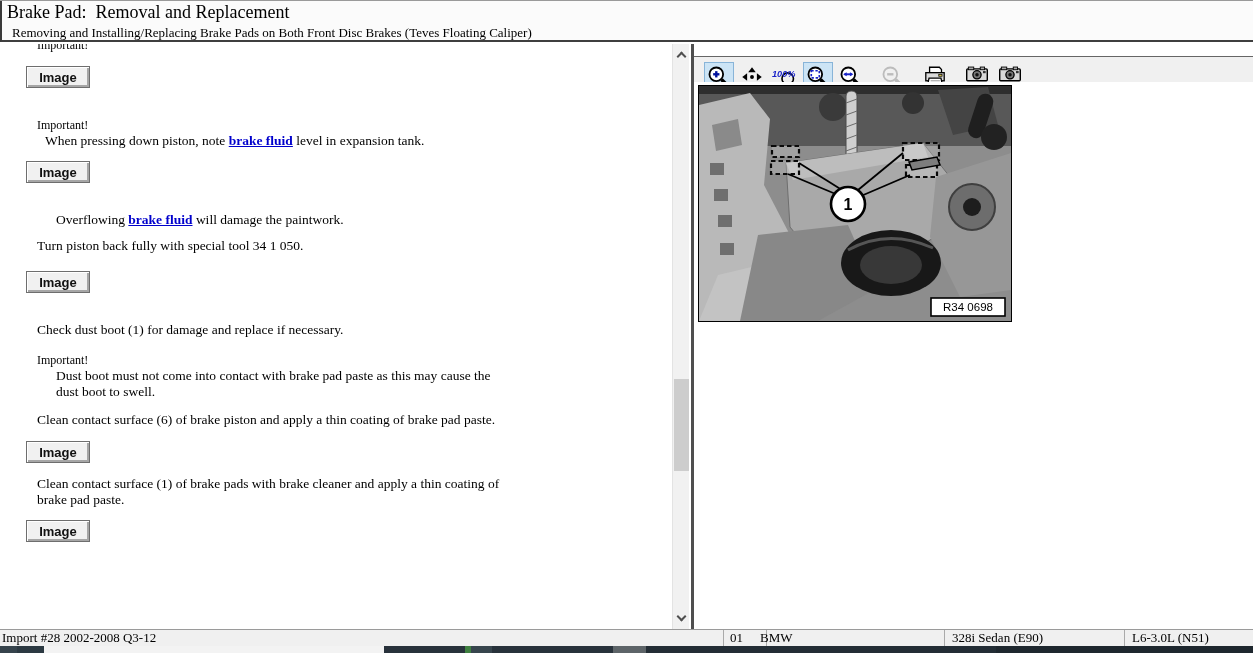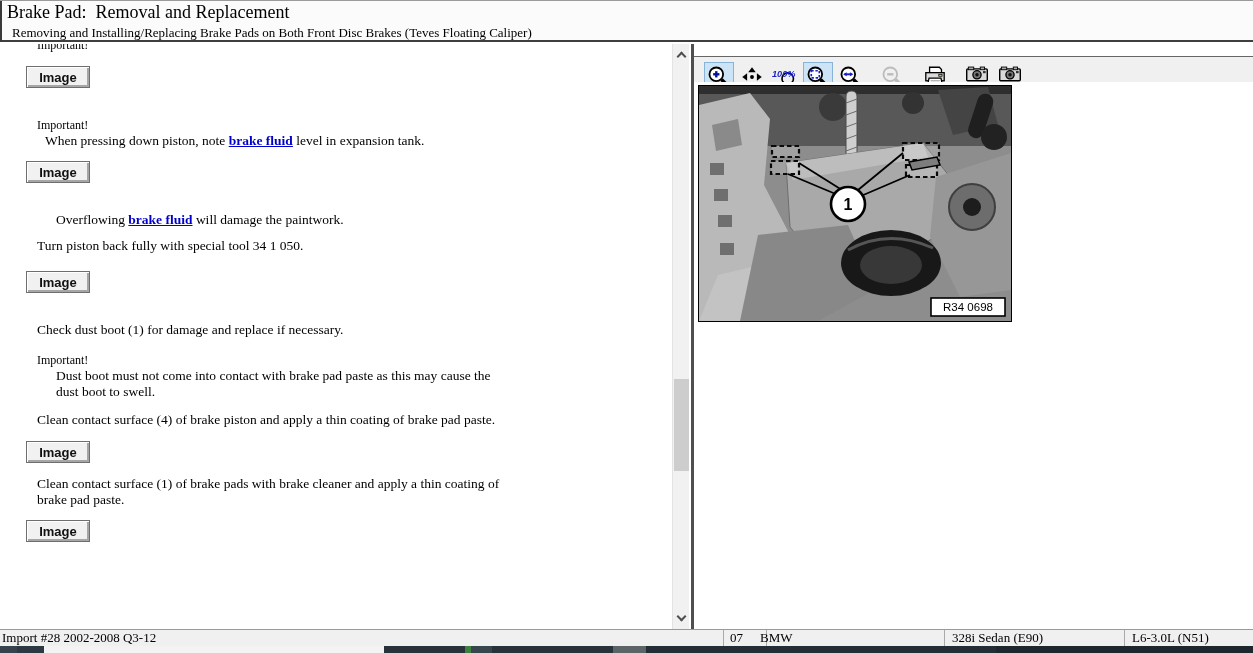--- a/index.html
+++ b/index.html
@@ -72,21 +72,21 @@
     <button class="image-button" style="margin-top: 13px;">Image</button>
     <div class="doc-heading" style="margin-top: 29px;">Important!</div>
     <div class="doc-para indent2" style="margin-top: 0px; margin-left: 45px;">When pressing down piston, note <a class="doc-link">brake fluid</a> level in expansion tank.</div>
     <button class="image-button" style="margin-top: 12px;">Image</button>
     <div class="doc-para indent2" style="margin-top: 29px;">Overflowing <a class="doc-link">brake fluid</a> will damage the paintwork.</div>
     <div class="doc-para indent1" style="margin-top: 10px; text-align: right;">Turn piston back fully with special tool 34 1 050.</div>
     <button class="image-button" style="margin-top: 17px;">Image</button>
     <div class="doc-para indent1" style="margin-top: 29px;">Check dust boot (1) for damage and replace if necessary.</div>
     <div class="doc-heading" style="margin-top: 14px;">Important!</div>
     <div class="doc-para indent2" style="margin-top: 0px;">Dust boot must not come into contact with brake pad paste as this may cause the<br>dust boot to swell.</div>
-    <div class="doc-para indent1" style="margin-top: 12px;">Clean contact surface (4) of brake piston and apply a thin coating of brake pad paste.</div>
+    <div class="doc-para indent1" style="margin-top: 12px;">Clean contact surface (6) of brake piston and apply a thin coating of brake pad paste.</div>
     <button class="image-button" style="margin-top: 13px;">Image</button>
     <div class="doc-para indent1" style="margin-top: 13px;">Clean contact surface (1) of brake pads with brake cleaner and apply a thin coating of<br>brake pad paste.</div>
     <button class="image-button" style="margin-top: 12px;">Image</button>
   </div>
 
 <div class="scrollbar">
   <div class="sb-btn sb-up">
       <div class="chev up"></div>
     </div>
   <div class="sb-thumb"></div>
@@ -230,21 +230,21 @@
       <text x="150" y="125" text-anchor="middle" font-size="16" font-weight="bold" font-family="Liberation Sans, sans-serif">1</text>
       <rect x="233" y="213" width="74" height="18" fill="#fff" stroke="#000" stroke-width="1.6"></rect>
       <text x="270" y="226" text-anchor="middle" font-size="11.5" font-family="Liberation Sans, sans-serif">R34 0698</text>
     </svg>
   </div>
 </div>
 
 <div class="statusbar">
   <span class="sb-text" style="left:2px">Import #28 2002-2008 Q3-12</span>
   <div class="sb-sep" style="left:723px"></div>
-  <span class="sb-text" style="left:730px">07</span>
+  <span class="sb-text" style="left:730px">01</span>
   <div class="sb-sep" style="left:766px"></div>
   <span class="sb-text" style="left:760px">BMW</span>
   <div class="sb-sep" style="left:944px"></div>
   <span class="sb-text" style="left:952px">328i Sedan (E90)</span>
   <div class="sb-sep" style="left:1124px"></div>
   <span class="sb-text" style="left:1132px">L6-3.0L (N51)</span>
 </div>
 
 <div class="taskbar">
     <div class="tb-seg" style="left: 0px; width: 17px; background: rgb(54, 67, 76);"></div>

